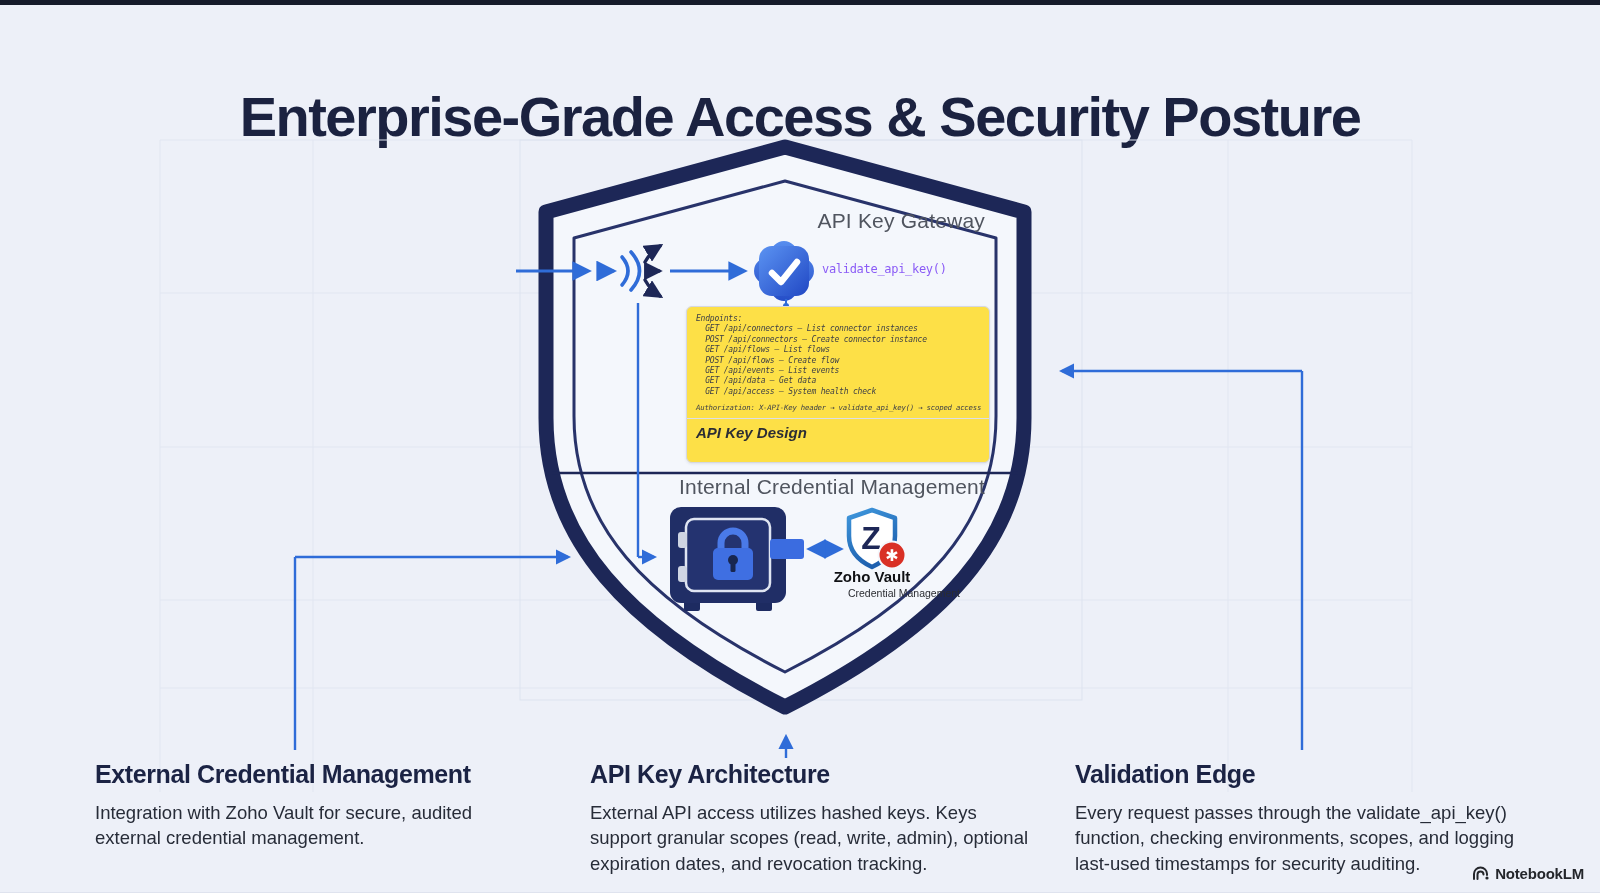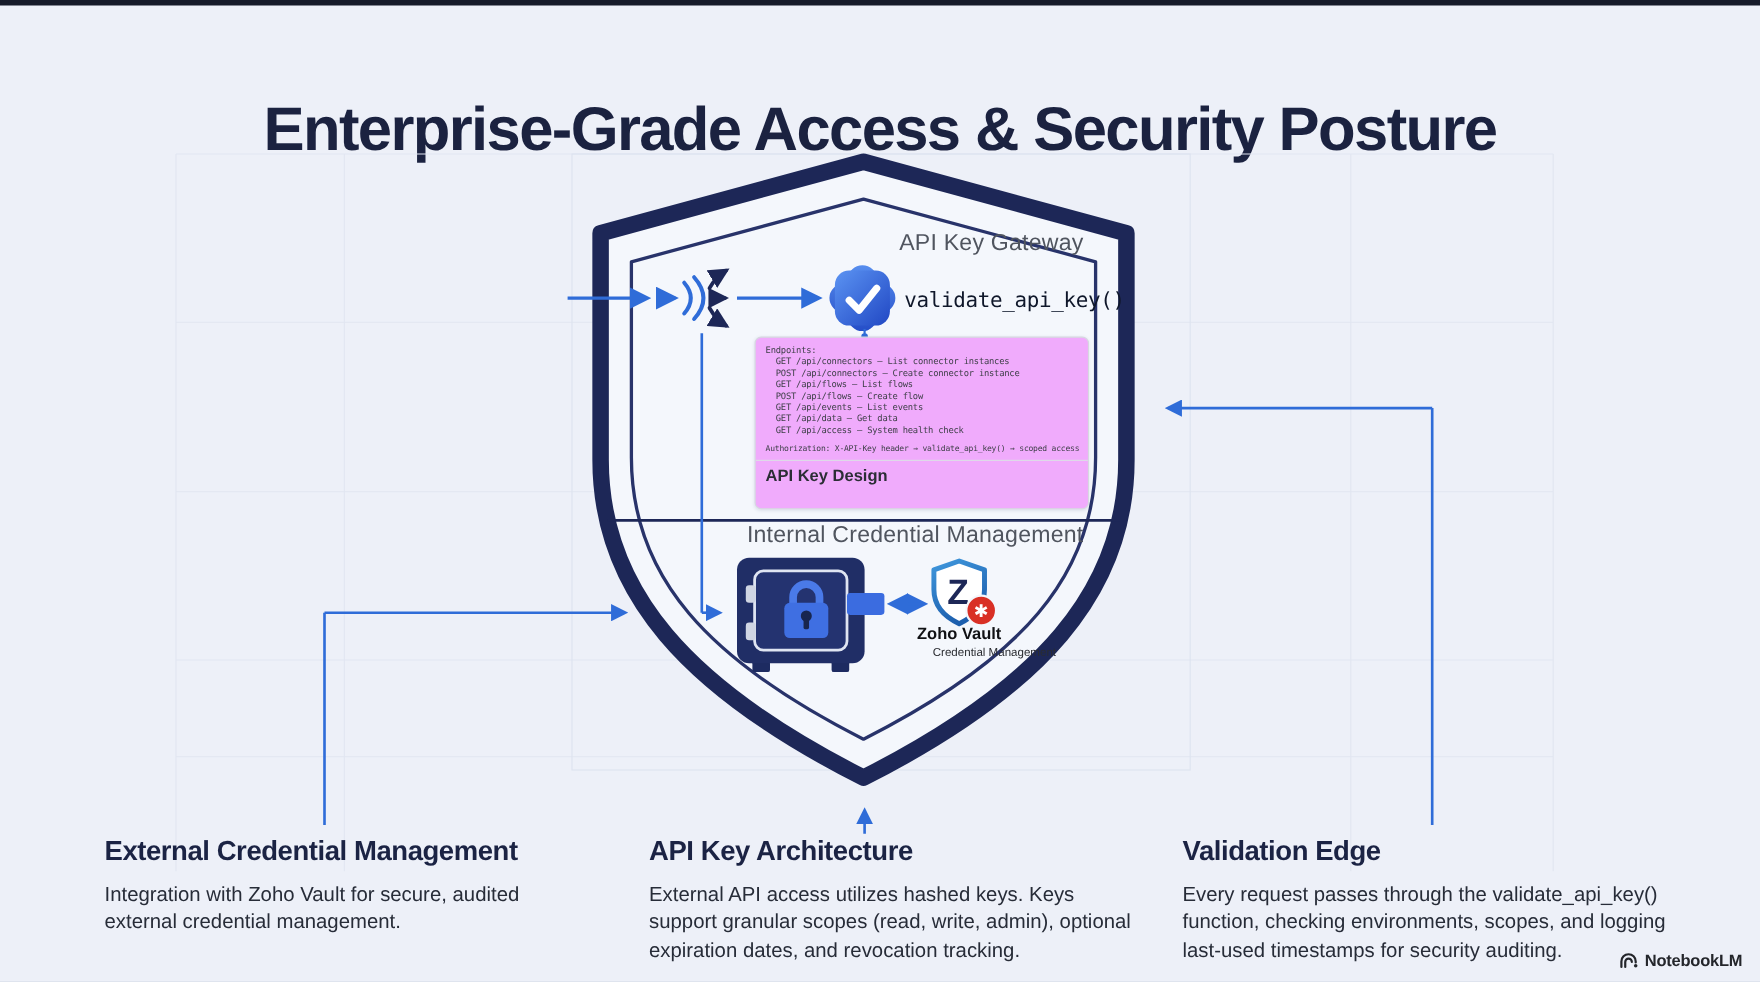--- a/index.html
+++ b/index.html
@@ -12,27 +12,27 @@
   .title{
     position:absolute;left:0;right:0;top:46px;text-align:center;
     font-size:56px;font-weight:bold;letter-spacing:-1.5px;color:#1b2240;
   }
   svg.diagram{position:absolute;left:0;top:0;}
   .sec-label{position:absolute;text-align:right;color:#50555f;font-size:21px;letter-spacing:.2px;}
   .gateway-label{left:585px;top:209px;width:400px;}
   .internal-label{left:585px;top:475px;width:400px;}
   .validate-label{
     position:absolute;left:822px;top:262px;
-    font-family:"DejaVu Sans Mono", monospace;font-size:19px;color:#0f172a;letter-spacing:-0.3px;
+    font-family:"DejaVu Sans Mono", monospace;font-size:12px;color:#8b5cf6;letter-spacing:-0.3px;
   }
   .code-panel{
     position:absolute;left:686px;top:306px;width:304px;height:157px;box-sizing:border-box;
-    background:#f0abfc;border:1px solid #d6d8e0;border-radius:6px;
+    background:#fde047;border:1px solid #d6d8e0;border-radius:6px;
     box-shadow:0 1px 3px rgba(30,40,90,.10);
-    padding:7px 9px 5px 9px;overflow:hidden;
+    padding:7px 9px 5px 9px;overflow:hidden;font-style:italic;
   }
   .code-line{
     font-family:"DejaVu Sans Mono", monospace;font-size:8px;line-height:1.3;
     color:#3c3e46;white-space:pre;letter-spacing:-0.2px;
   }
   .auth-line{
     font-family:"DejaVu Sans Mono", monospace;font-size:7.3px;color:#3c3e46;
     white-space:pre;margin-top:6px;letter-spacing:-0.2px;
   }
   .design-divider{border:none;border-top:1px solid #dcdee6;margin:6px -9px 5px -9px;}

